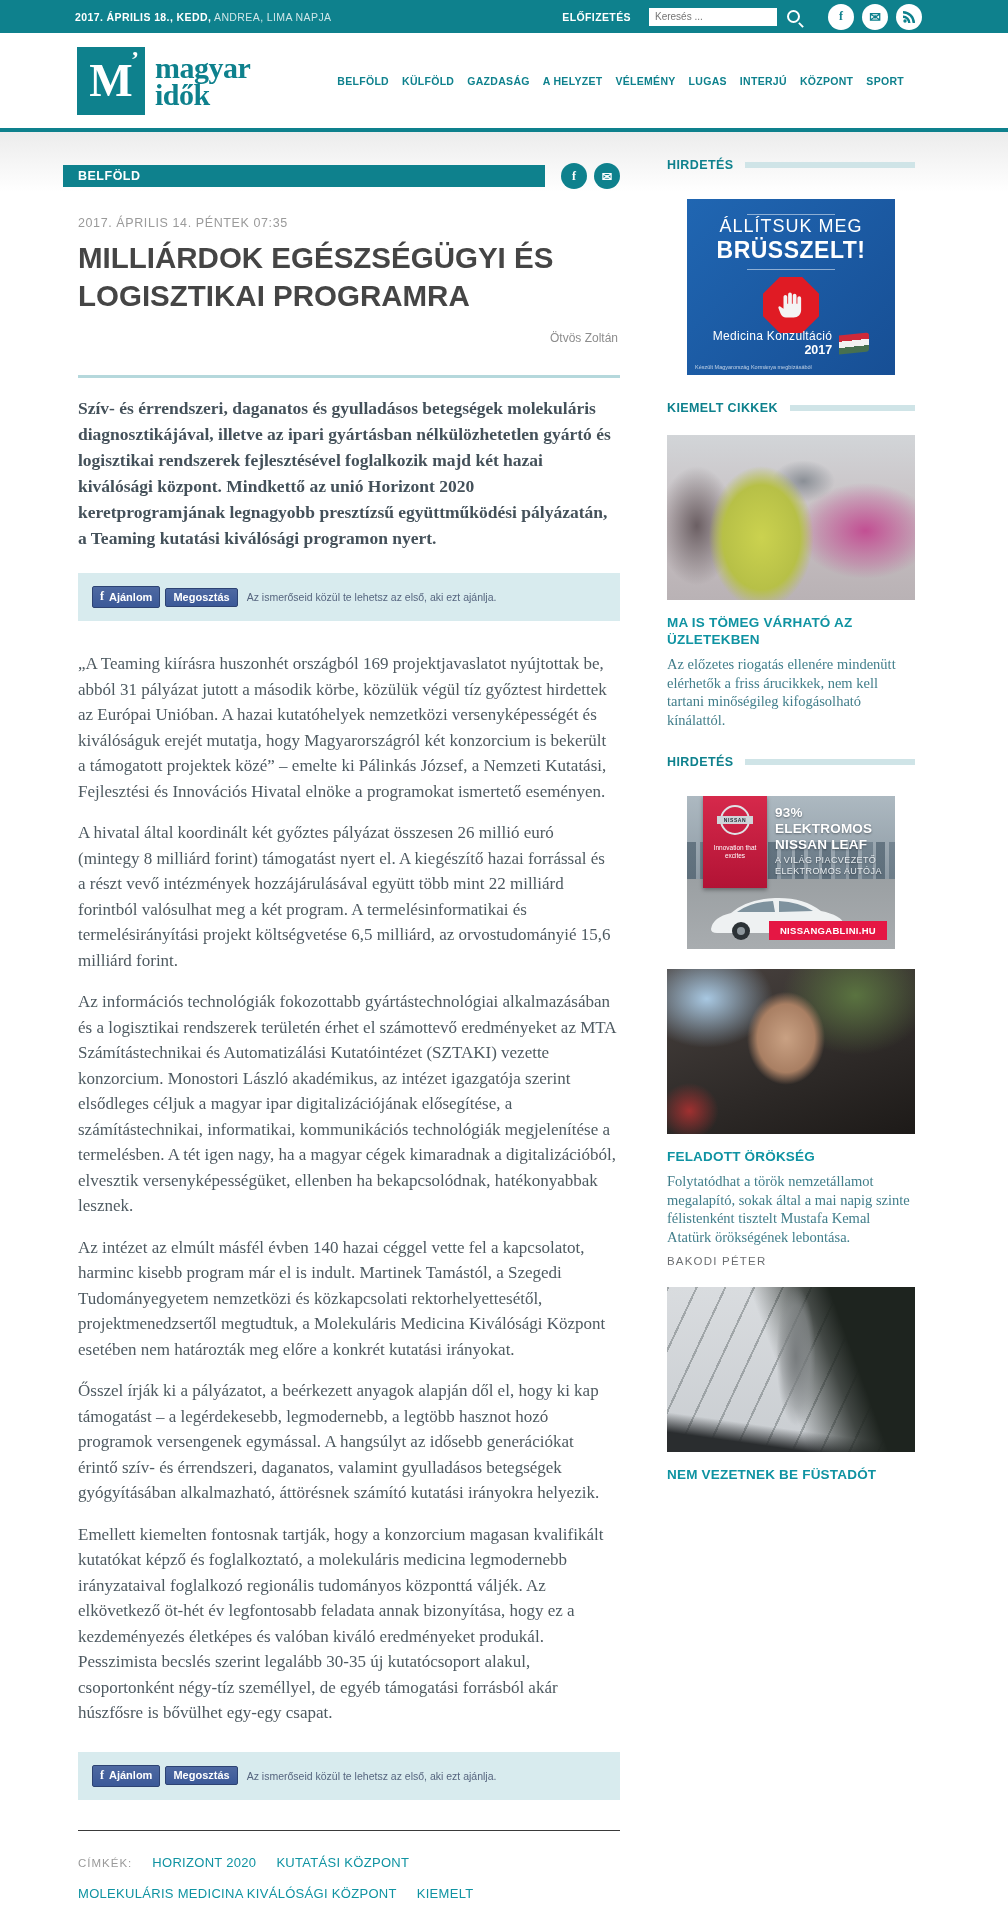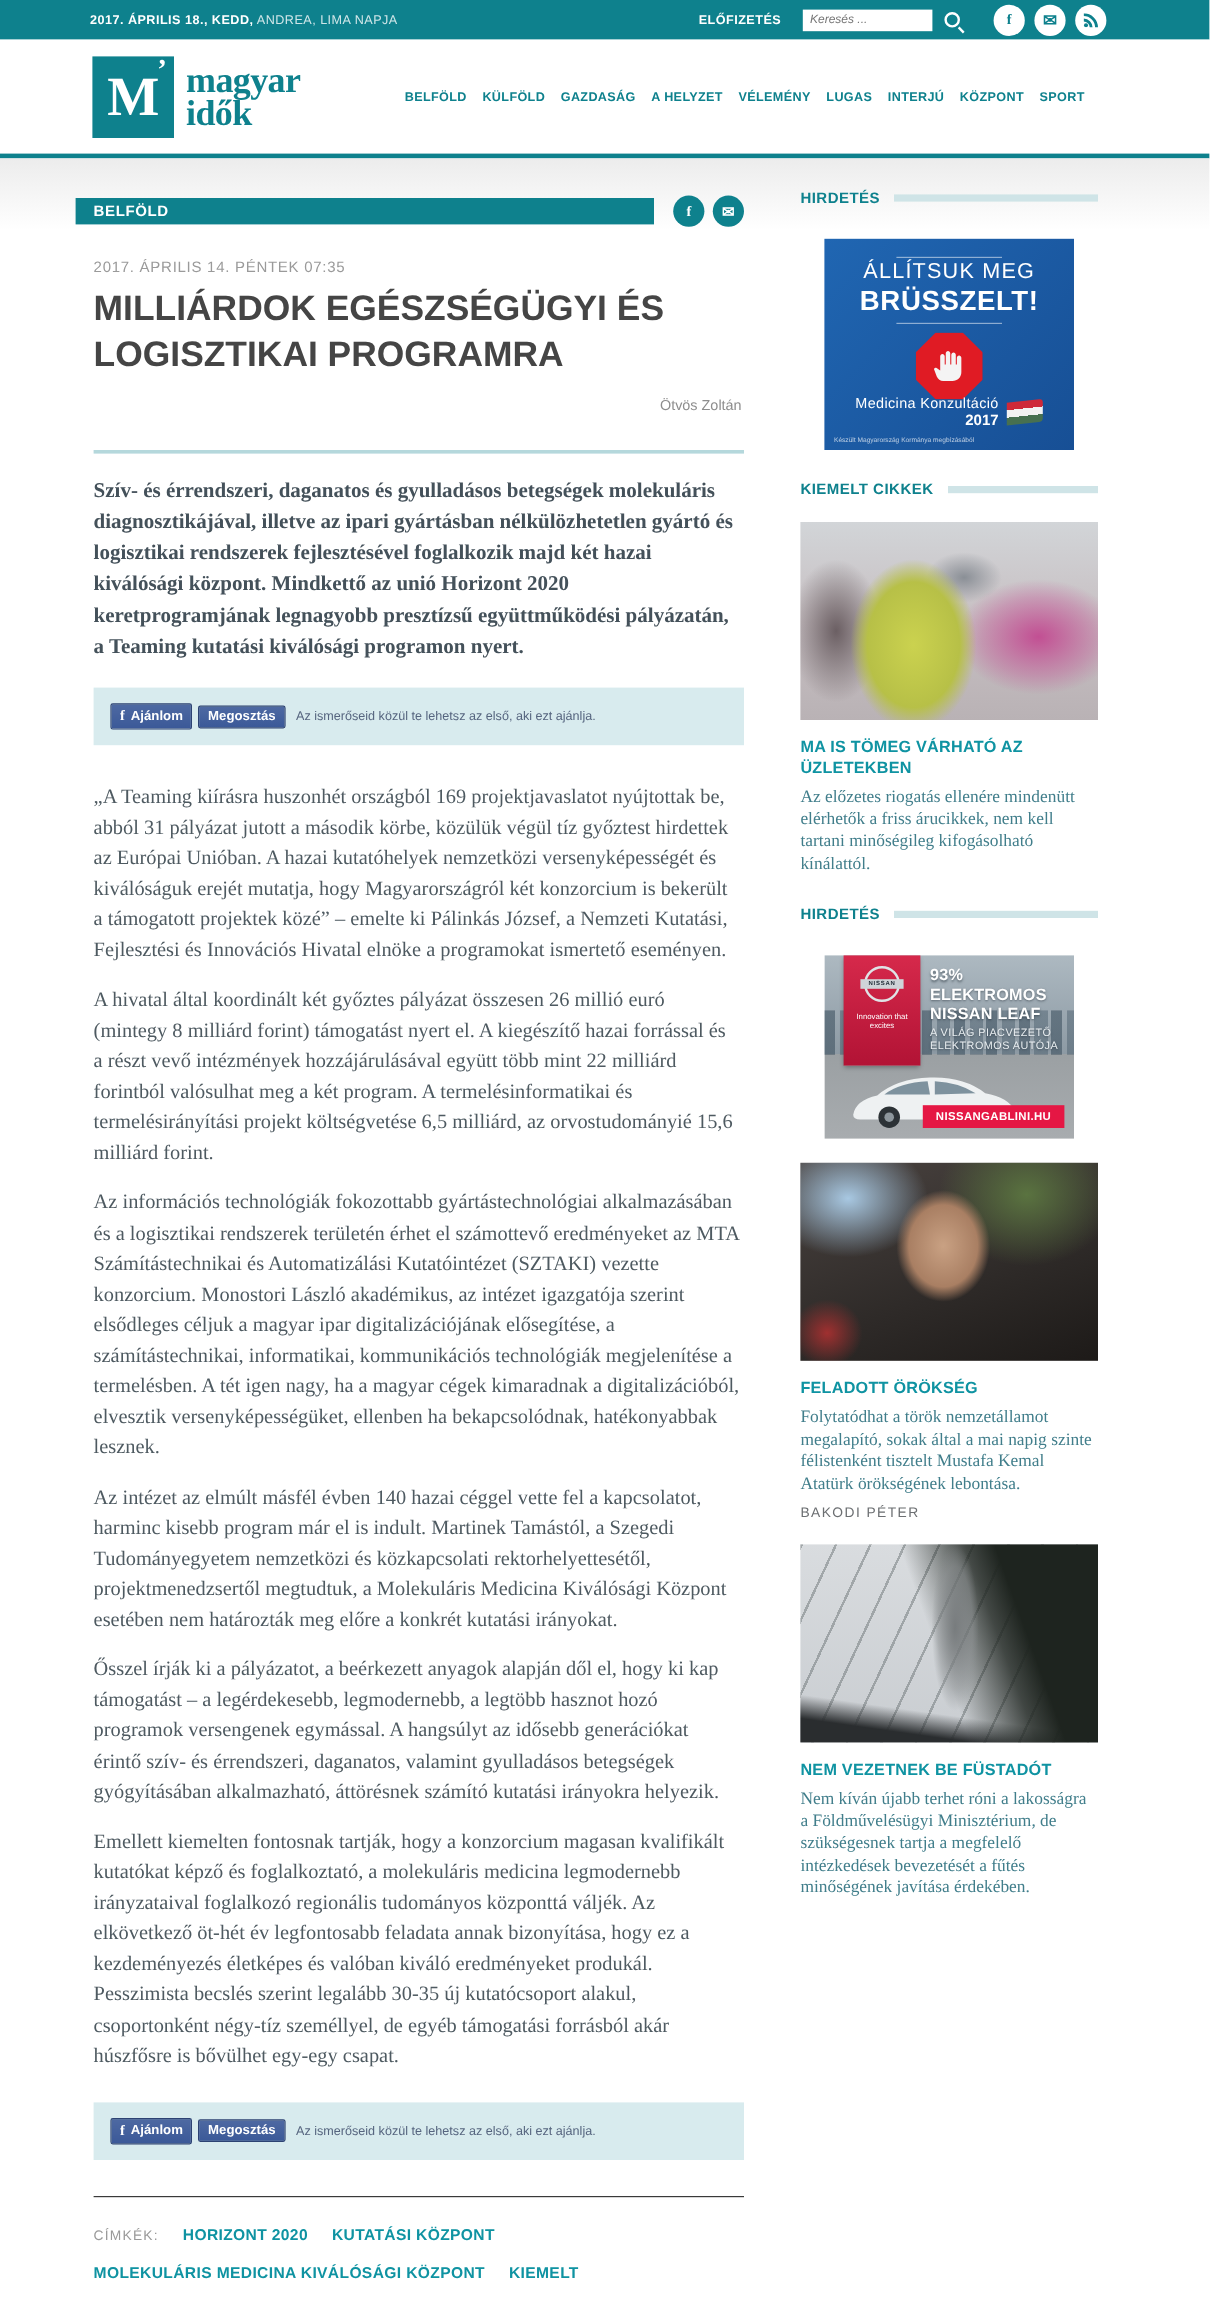--- a/index.html
+++ b/index.html
@@ -14,22 +14,22 @@
   .topbar {
     height:33px; background:#0e818d; display:flex; align-items:center;
     padding:0 86px 0 75px;
   }
   .topbar-date { color:#fff; font-size:10.5px; letter-spacing:.4px; white-space:nowrap; }
   .topbar-date .bold { font-weight:700; }
   .topbar-date .light { font-weight:400; opacity:.8; }
   .subscribe { margin-left:auto; color:#fff; font-weight:700; font-size:10.5px; letter-spacing:.4px; cursor:pointer; }
   .search-wrap { display:flex; align-items:center; margin-left:18px; }
   .search-input {
-    width:108px; height:18px; border:none; background:#fff; font-size:10px;
-    font-style:italic; color:#666; padding:0 6px; outline:none;
+    width:128px; height:18px; border:none; background:#fff; font-size:10px;
+    color:#666; padding:0 6px; outline:none;
     font-family:"Liberation Sans",sans-serif;
   }
   .magnifier { width:13px; height:13px; border:2px solid #fff; border-radius:50%; position:relative; margin-left:10px; cursor:pointer; }
   .magnifier::after { content:""; position:absolute; width:2px; height:6px; background:#fff; transform:rotate(-45deg); left:11px; top:10px; }
   .topbar-icons { display:flex; gap:8px; margin-left:28px; }
   .icon-circle {
     width:26px; height:26px; border-radius:50%; background:#fff; color:#0e818d;
     display:flex; align-items:center; justify-content:center;
     font-size:14px; font-weight:700; cursor:pointer;
   }
@@ -90,21 +90,21 @@
   .fb-f { font-family:"Liberation Serif",serif; font-weight:700; font-size:12px; }
   .fb-hint { color:#56657f; font-size:10.5px; margin-left:9px; }
   .a-p {
     margin-top:16px; font-family:"Liberation Serif", serif;
     font-size:17px; line-height:25.5px; color:#4e5a61; padding-right:4px;
   }
   .a-p.first { margin-top:30px; }
   .tag-divider { margin-top:30px; height:1px; background:#3a3a3a; }
   .tags-row { margin-top:24px; display:flex; flex-wrap:wrap; align-items:baseline; column-gap:20px; row-gap:16px; }
   .tags-label { color:#9a9a9a; font-size:11.5px; letter-spacing:1px; }
-  .tag { color:#0f93a2; font-size:13px; font-weight:700; letter-spacing:.3px; cursor:pointer; }
+  .tag { color:#0f93a2; font-size:13px; font-weight:400; letter-spacing:.3px; cursor:pointer; }
 
   
   .side-label-row { display:flex; align-items:center; margin-top:26px; }
   .side-label { color:#0e818d; font-weight:700; font-size:12.5px; letter-spacing:.4px; }
   .side-label-line { flex:1; height:6px; background:#cfe4e7; margin-left:12px; }
 
   .ad-brussels {
     width:208px; height:176px; margin:27px 0 0 20px; position:relative; text-align:center;
     background:linear-gradient(135deg,#2066b2,#174f95); color:#fff; cursor:pointer;
   }
@@ -368,17 +368,16 @@
     <div class="s-art">
       <div class="s-img img-erdogan"></div>
       <div class="s-title">FELADOTT ÖRÖKSÉG</div>
       <div class="s-excerpt">Folytatódhat a török nemzetállamot megalapító, sokak által a mai napig szinte félistenként tisztelt Mustafa Kemal Atatürk örökségének lebontása.</div>
       <div class="s-author">BAKODI PÉTER</div>
     </div>
 
     <div class="s-art">
       <div class="s-img img-smoke"></div>
       <div class="s-title">NEM VEZETNEK BE FÜSTADÓT</div>
-      <div class="s-excerpt">Nem kíván újabb terhet róni a lakosságra a Földművelésügyi Minisztérium, de szükségesnek tartja a megfelelő intézkedések bevezetését a fűtés minőségének javítása érdekében.</div>
     </div>
 
   </div>
 </div>
 
 </body></html>

